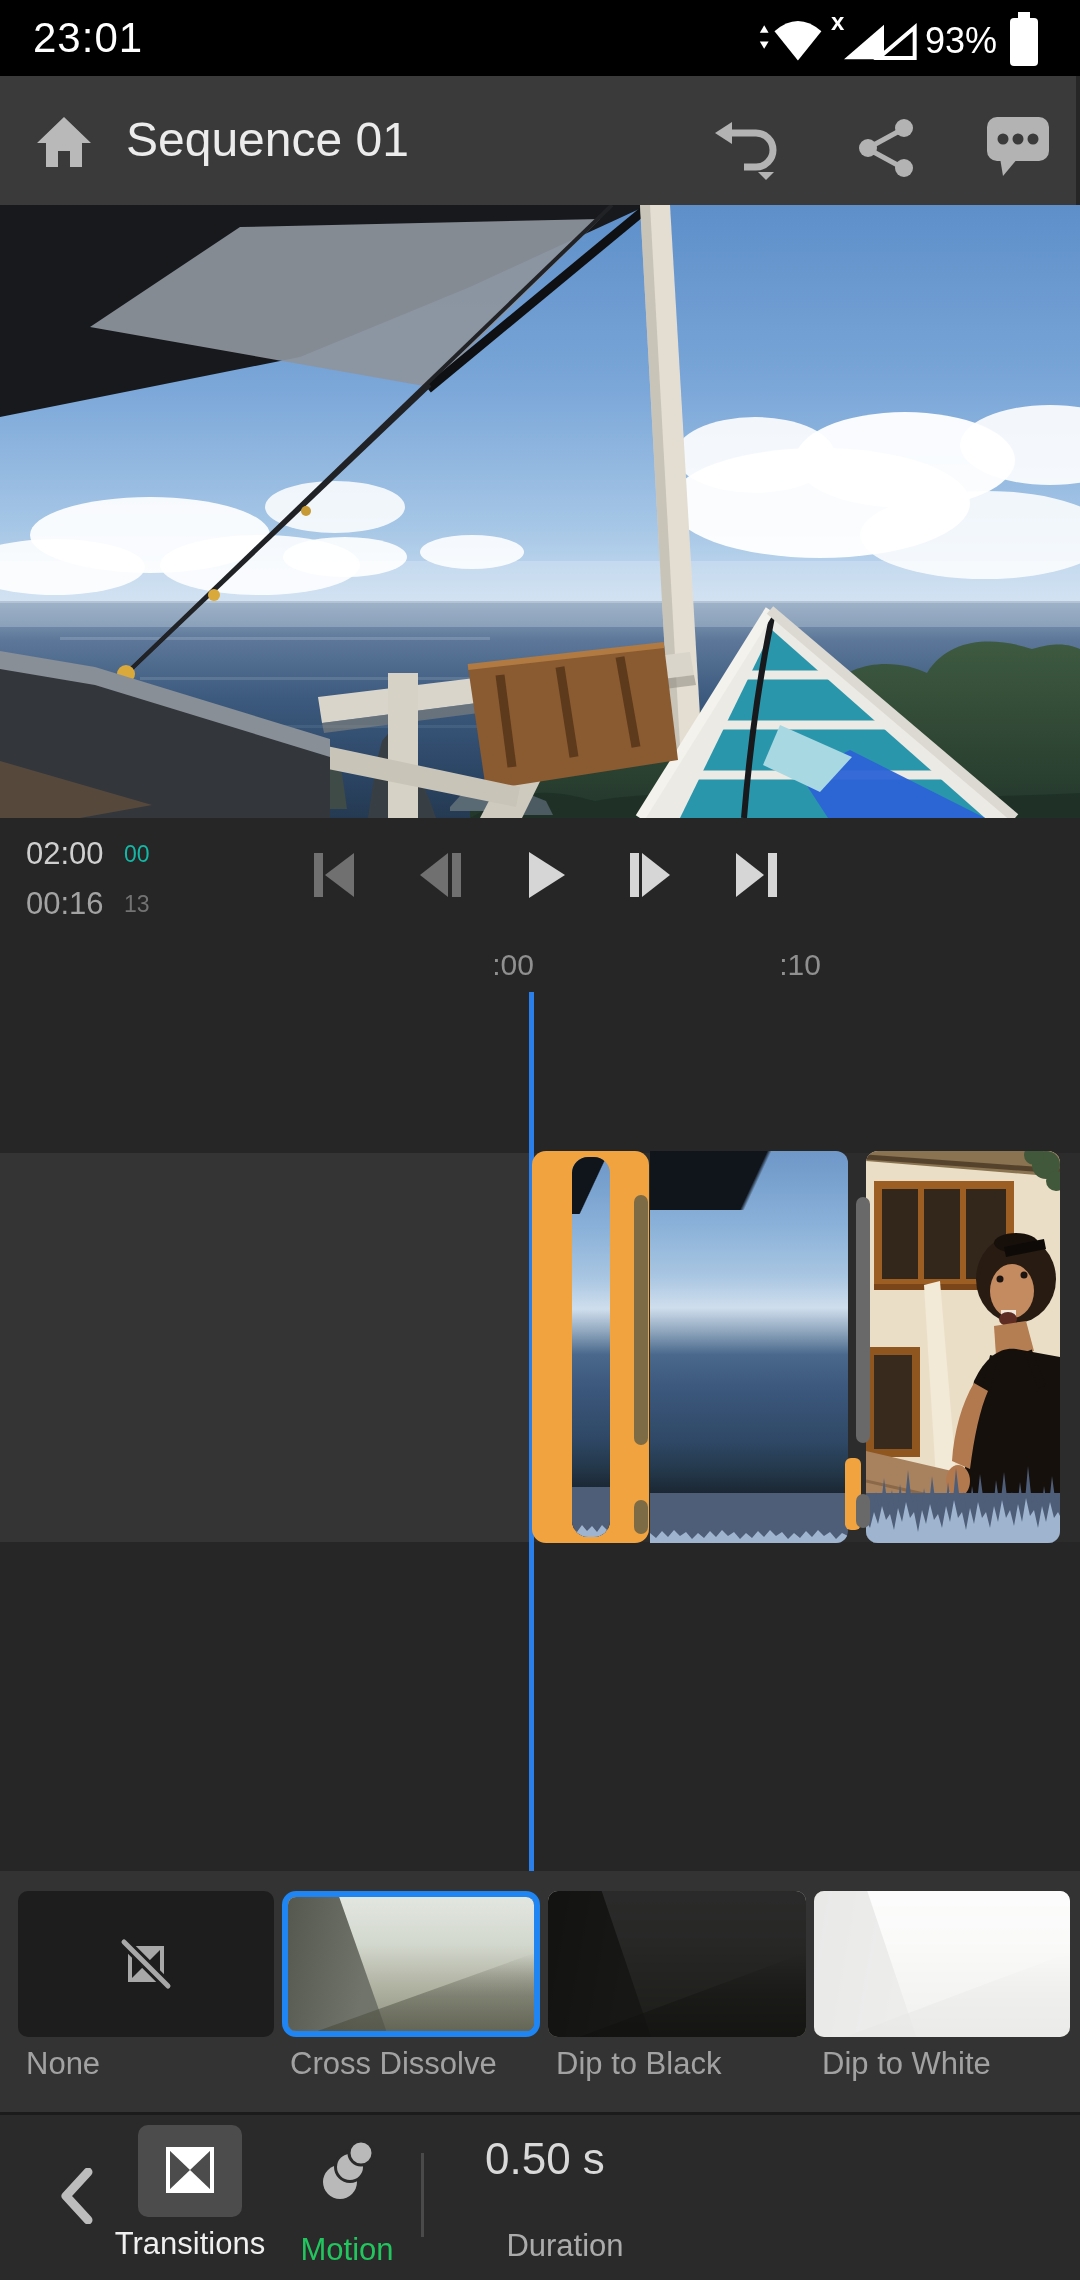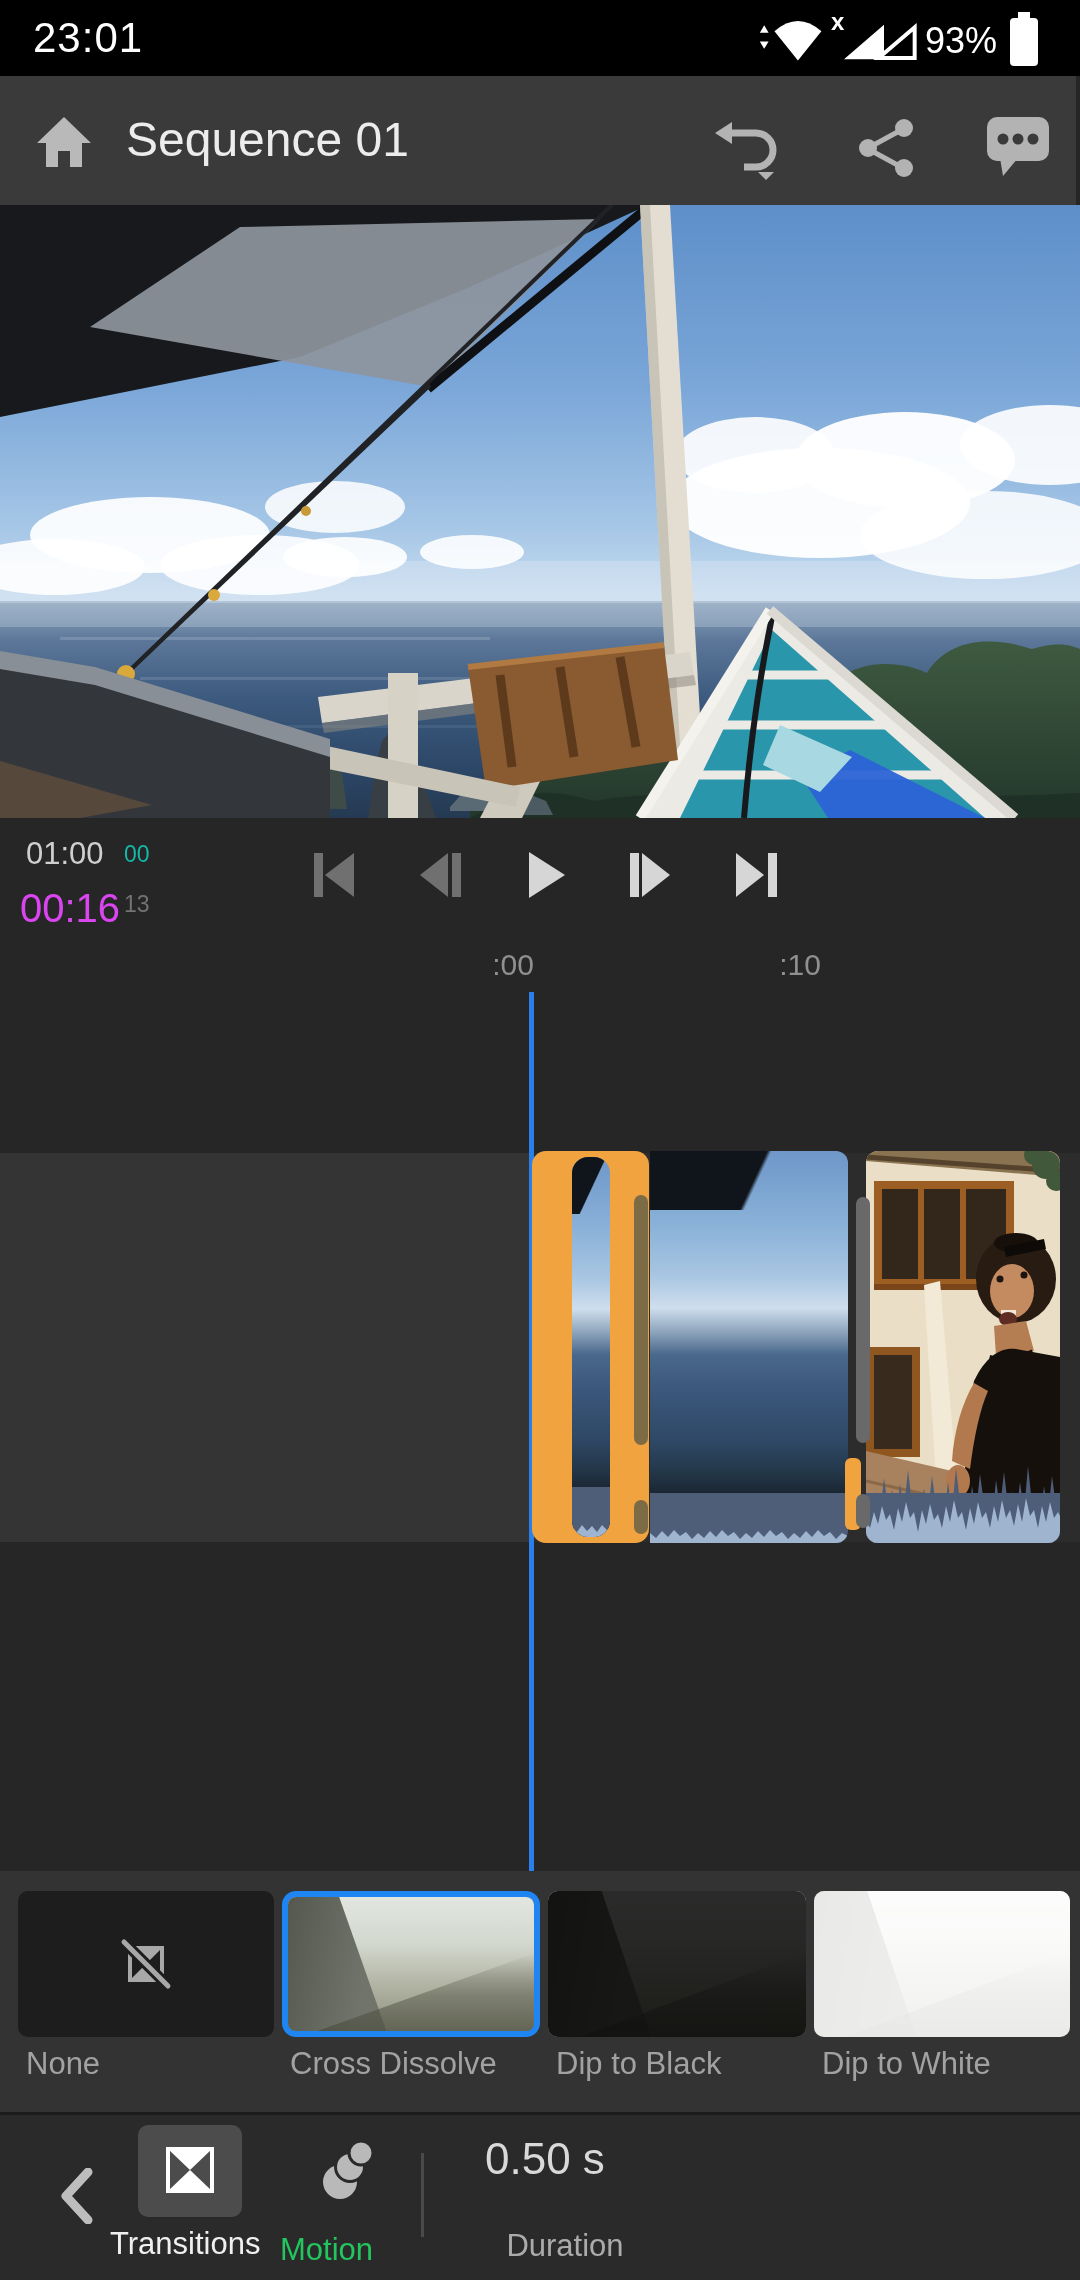--- a/index.html
+++ b/index.html
@@ -11,21 +11,21 @@
   .sb-time{position:absolute;left:33px;top:14px;font-size:42px;color:#fff;letter-spacing:1px;}
   .sb-pct{position:absolute;left:925px;top:20px;font-size:36px;color:#fff;}
   
   .header{position:absolute;top:76px;left:0;width:1076px;height:129px;background:#3a3a3a;}
   .hd-title{position:absolute;left:126px;top:36px;font-size:48px;color:#ececec;}
   
   .preview{position:absolute;top:205px;left:0;width:1080px;height:613px;background:#10151c;overflow:hidden;}
   
   .tc-main{position:absolute;left:26px;top:836px;font-size:31px;color:#cfcfcf;}
   .tc-main-f{position:absolute;left:124px;top:841px;font-size:23px;color:#14b8a6;}
-  .tc-tot{position:absolute;left:20px;top:886px;font-size:40px;color:#d946ef;}
+  .tc-tot{position:absolute;left:26px;top:886px;font-size:31px;color:#a3a3a3;}
   .tc-tot-f{position:absolute;left:124px;top:891px;font-size:23px;color:#737373;}
   .tbtn{position:absolute;top:852px;width:48px;height:46px;}
   
   .tick{position:absolute;top:948px;width:80px;text-align:center;font-size:30px;color:#909090;}
   
   .track-light{position:absolute;top:1153px;left:0;width:531px;height:389px;background:#343434;}
   .track-dark{position:absolute;top:1153px;left:531px;width:549px;height:389px;background:#2c2c2c;}
   .playhead{position:absolute;top:992px;left:529px;width:5px;height:879px;background:#2B7FEA;z-index:1;}
   .clip{position:absolute;top:1151px;height:392px;overflow:hidden;z-index:2;}
   .thumb1{position:absolute;inset:0;
@@ -47,21 +47,21 @@
      clip-path:polygon(0 0,52% 0,100% 100%,0 100%);}
   .thumb-scene::after{content:"";position:absolute;right:0;bottom:0;width:88%;height:58%;
      background:linear-gradient(180deg,rgba(88,90,76,0) 0%,rgba(84,86,72,.5) 55%,rgba(70,72,58,.6) 100%);
      clip-path:polygon(0 100%,100% 0,100% 100%);}
   .ov-black{position:absolute;inset:0;background:rgba(6,6,6,.84);}
   .ov-white{position:absolute;inset:0;background:rgba(255,255,255,.87);}
   .tile-cd{border:6px solid #1E85F2;border-radius:14px;}
   
   .toolbar{position:absolute;top:2112px;left:0;width:1080px;height:168px;background:#2a2a2a;border-top:3px solid #1b1b1b;box-sizing:border-box;}
   .tab-hl{position:absolute;left:138px;top:2125px;width:104px;height:92px;background:#4c4c4c;border-radius:10px;}
-  .tb-label{position:absolute;font-size:31px;}
+  .tb-label{position:absolute;text-align:center;font-size:31px;}
   .divider{position:absolute;left:421px;top:2153px;width:3px;height:84px;background:#4a4a4a;}
   .dur-val{position:absolute;left:485px;top:2134px;font-size:44px;color:#d9d9d9;}
 </style>
 </head>
 <body>
 
 <div id="app">
 
   <div class="statusbar">
     <span class="sb-time">23:01</span>
@@ -200,21 +200,21 @@
       <line x1="620" y1="452" x2="636" y2="542" stroke="#5d3a1c" stroke-width="9"></line>
       <line x1="468" y1="462" x2="664" y2="440" stroke="#b07a42" stroke-width="6"></line>
       <polygon points="322,540 520,582 516,602 318,562" fill="#c9c4b8"></polygon>
 
       <polygon points="0,452 95,468 330,540 330,613 0,613" fill="#33373c"></polygon>
       <polygon points="0,446 95,462 330,534 330,552 95,480 0,464" fill="#888f97"></polygon>
       <polygon points="0,556 152,600 80,613 0,613" fill="#56493c"></polygon>
     </svg>
   </div>
 
-  <span class="tc-main">01:00</span>
+  <span class="tc-main">02:00</span>
   <span class="tc-main-f">00</span>
   <span class="tc-tot">00:16</span>
   <span class="tc-tot-f">13</span>
 
   <svg class="tbtn" style="left:310px" viewBox="0 0 48 46">
     <rect x="4" y="1" width="9" height="44" fill="#707070"></rect>
     <polygon points="44,1 44,45 15,23" fill="#707070"></polygon>
   </svg>
   <svg class="tbtn" style="left:416px" viewBox="0 0 48 46">
     <polygon points="4,23 32,1 32,45" fill="#707070"></polygon>

